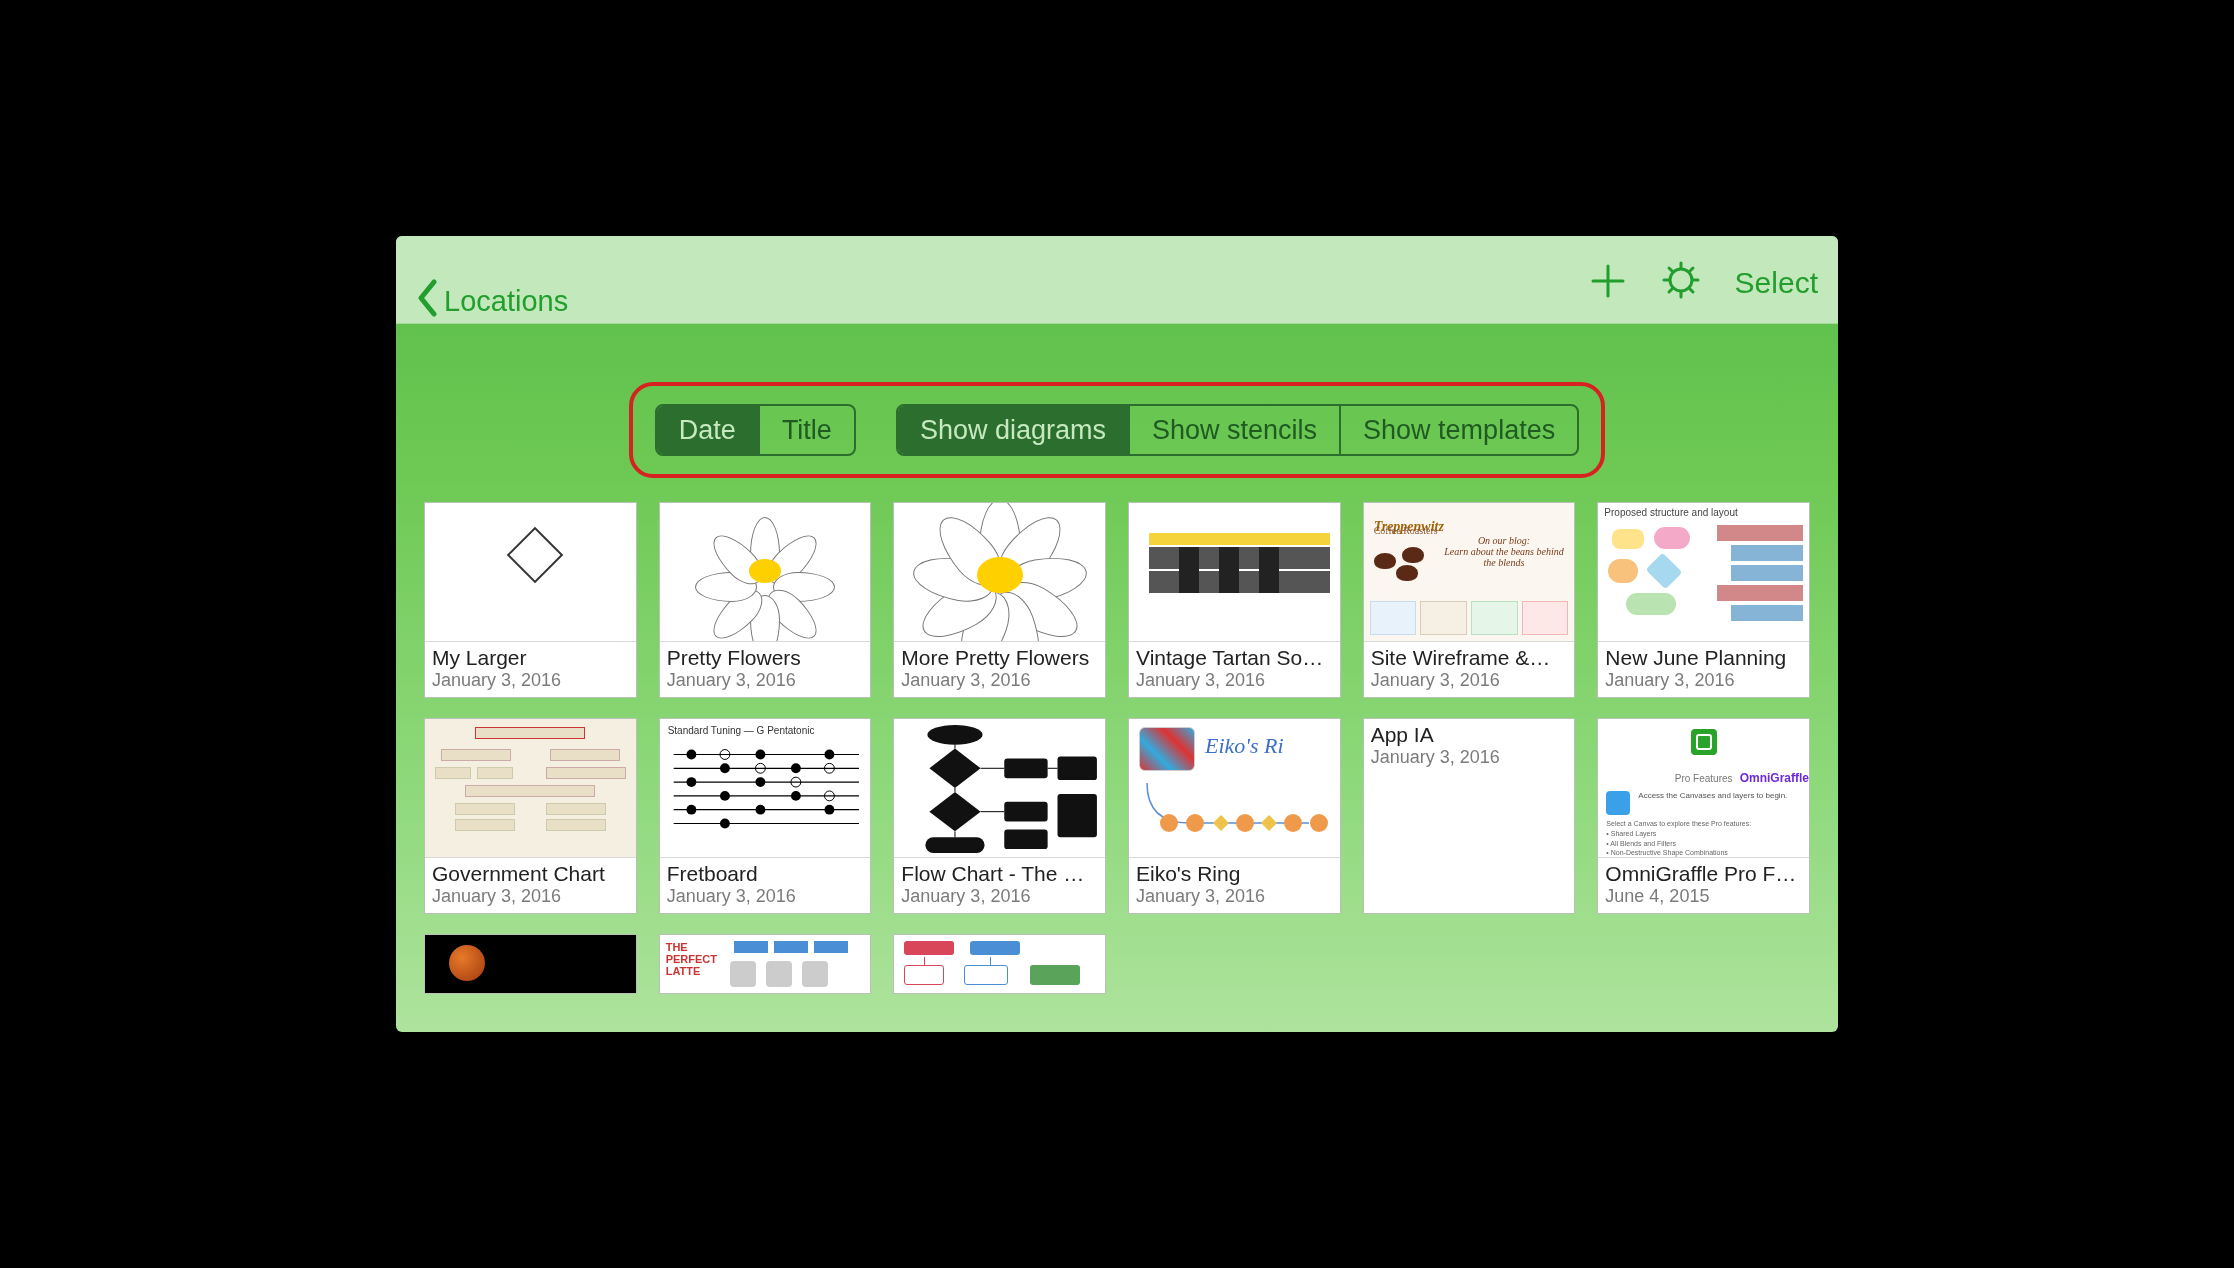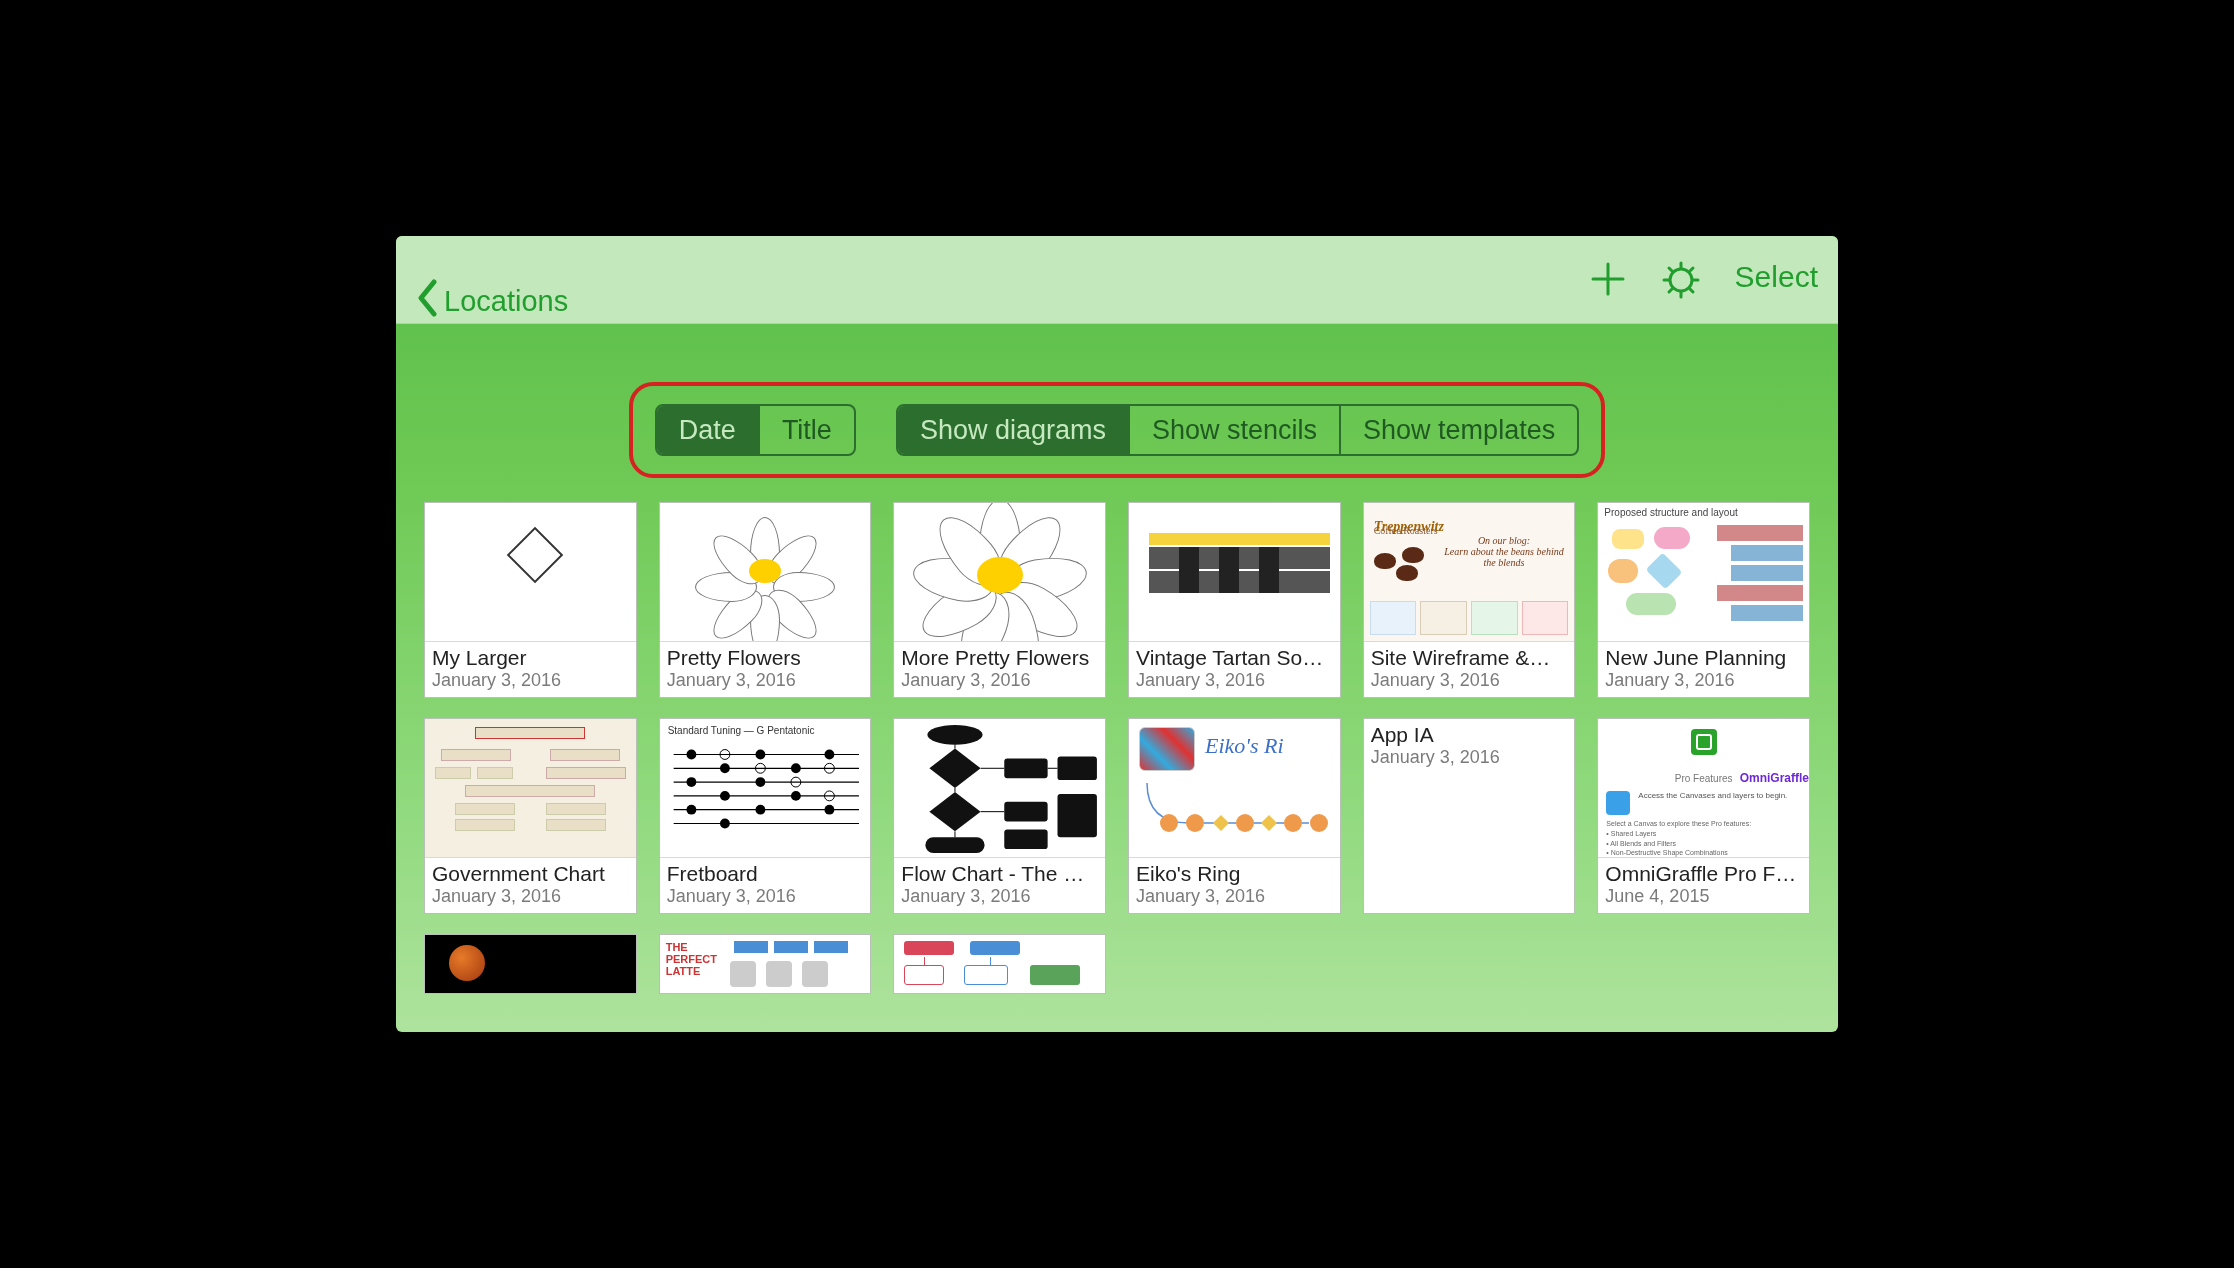--- a/index.html
+++ b/index.html
@@ -50,21 +50,21 @@
     .nav-back-chevron {
       color: #219e2e;
     }
     .nav-title {
       font-size: 30px;
       font-weight: 600;
       color: #1a1a1a;
     }
     .nav-right {
       display: flex;
-      align-items: flex-start;
+      align-items: flex-end;
       gap: 34px;
     }
     .nav-icon-btn {
       color: #219e2e;
       cursor: pointer;
       display: flex;
       align-items: center;
     }
     .nav-select {
       color: #219e2e;

